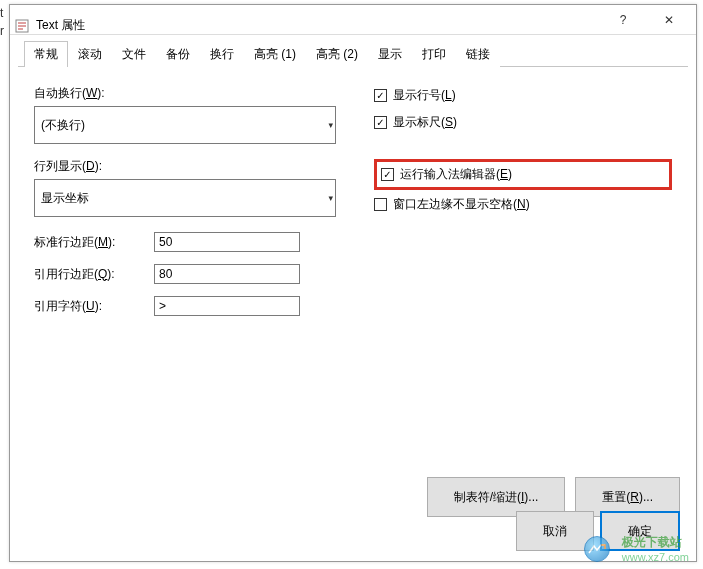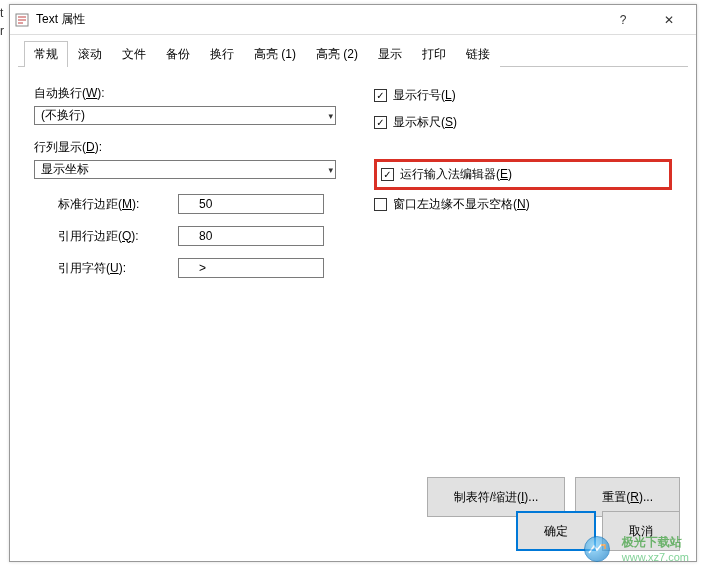--- a/index.html
+++ b/index.html
@@ -1,38 +1,38 @@
 <!DOCTYPE html>
 <html><head>
 <meta charset="utf-8">
 <style>
 * { box-sizing: border-box; margin: 0; padding: 0; font-family: "Microsoft YaHei", "Segoe UI", Tahoma, sans-serif; font-size: 12px; }
 body { background: #fff; position: relative; width: 703px; height: 569px; overflow: hidden; }
 .dialog { position: absolute; left: 9px; top: 4px; width: 688px; height: 558px; border: 1px solid #999; background: #fff; box-shadow: 0 0 3px rgba(0,0,0,0.15); }
 .left-cut { position: absolute; left:0; top:0; width:9px; height:100%; background:#fff; font-size:11px; color:#333; }
 .left-cut span { position:absolute; }
-.titlebar { height: 30px; display:flex; align-items:center; padding:0 4px; border-bottom:1px solid #ddd; background:#fff; }
+.titlebar { height: 30px; display:flex; align-items:flex-end; padding:0 4px; border-bottom:1px solid #ddd; background:#fff; }
 .titlebar .icon { width:16px;height:16px;margin-right:6px; display:flex;align-items:center;justify-content:center; }
 .titlebar .title { flex:1; font-size:12px; color:#000; }
 .titlebar .winbtns { display:flex; }
 .winbtn { width:46px; height:29px; display:flex; align-items:center; justify-content:center; color:#333; }
 .tabstrip { display:flex; border-bottom:1px solid #c5c5c5; margin:8px 8px 0 8px; padding-left:6px; height:24px; align-items:flex-end; }
 .tab { padding:4px 9px; border:1px solid transparent; border-bottom:none; color:#000000; position:relative; top:1px; background:#fff; }
 .tab.active { border-color:#c5c5c5; background:#fff; }
 .content { padding:18px 24px 0 24px; display:flex; gap:30px; }
 .col { display:flex; flex-direction:column; }
 .col.left { width:310px; }
 .col.right { flex:1; padding-top:2px; }
 .label { margin-bottom:4px; color:#000; }
 .ul { text-decoration: underline; }
-.combo { width:302px; height:19px; border:1px solid #7a7a7a; background:#fff; display:flex; align-items:center; justify-content:space-between; padding:0 2px 0 6px; margin-bottom:14px; }
+.combo { width:302px; height:38px; border:1px solid #7a7a7a; background:#fff; display:flex; align-items:center; justify-content:space-between; padding:0 2px 0 6px; margin-bottom:14px; }
 .combo .arrow { font-size:9px; color:#333; }
 .row { display:flex; align-items:center; margin-bottom:10px; height:22px; }
-.row .rlabel { width:120px;margin-left:24px; }
-.row .tinput { width:146px; height:20px; border:1px solid #7a7a7a; background:#fff; padding:0 20px; }
+.row .rlabel { width:120px; }
+.row .tinput { width:146px; height:20px; border:1px solid #7a7a7a; background:#fff; padding:0 4px; }
 .check { display:flex; align-items:center; margin-bottom:10px; }
 .check .box { width:13px;height:13px;border:1px solid #333;margin-right:6px; display:flex;align-items:center;justify-content:center; font-size:10px; line-height:1; }
 .highlight { border:3px solid #d93025; padding:4px 10px 4px 4px; margin-bottom:6px; display:inline-flex; }
 .footer { position:absolute; bottom:44px; right:16px; display:flex; gap:10px; }
 .footer2 { position:absolute; bottom:10px; right:16px; display:flex; gap:6px; }
 .btn { min-width:100px; height:40px; border:1px solid #adadad; background:#e1e1e1; display:flex; align-items:center; justify-content:flex-start; padding:0 26px; }
 .btn.primary { border:2px solid #0078d7; background:#e1e1e1; min-width:78px; }
 .btn.small { min-width:78px; }
 .watermark { position:absolute; right:14px; bottom:6px; color:#3a9f3a; font-size:14px; font-weight:bold; opacity:0.7; display:flex; align-items:center; gap:12px; }
 .watermark .globe { width:26px; height:26px; border-radius:50%; background: radial-gradient(circle at 35% 35%, #7fd4ff, #0b74c0); border:1px solid #0b74c0; display:flex; align-items:center; justify-content:center; }
@@ -123,22 +123,22 @@
         <span>窗口左边缘不显示空格(<span class="ul">N</span>)</span>
       </div>
     </div>
   </div>
 
   <div class="footer">
     <div class="btn">制表符/缩进(<span class="ul">I</span>)...</div>
     <div class="btn">重置(<span class="ul">R</span>)...</div>
   </div>
   <div class="footer2">
+    <div class="btn small">取消</div>
     <div class="btn primary">确定</div>
-    <div class="btn small">取消</div>
   </div>
 </div>
 
 <div class="watermark">
   <div class="globe">
     <svg width="18" height="10" viewBox="0 0 18 10">
         <path d="M1 9 L6 2 L9 6 L13 1 L17 1" stroke="#fff" fill="none" stroke-width="1.5"></path>
         <path d="M13 1 L17 1 L17 5" stroke="#ff8c1a" fill="none" stroke-width="1.5"></path>
       </svg>
   </div>

